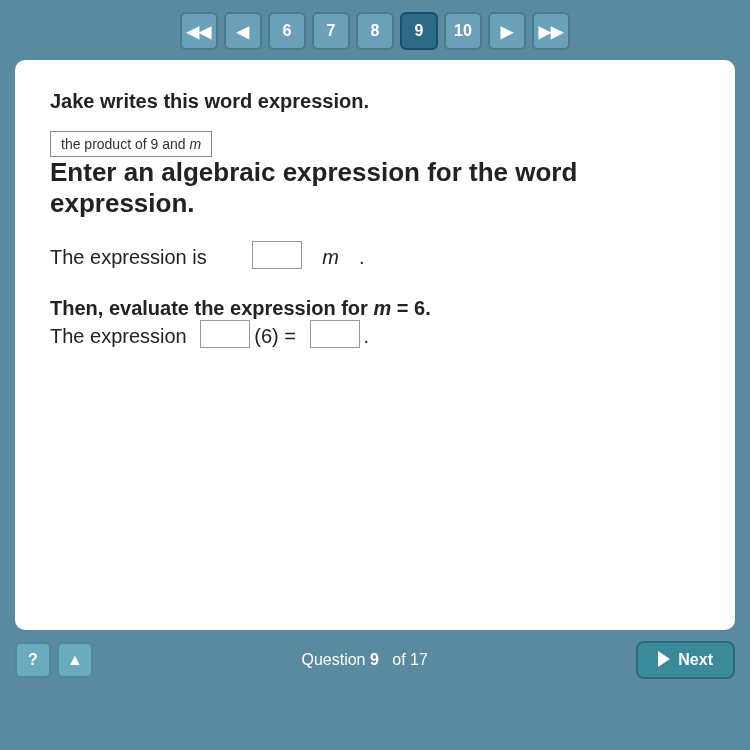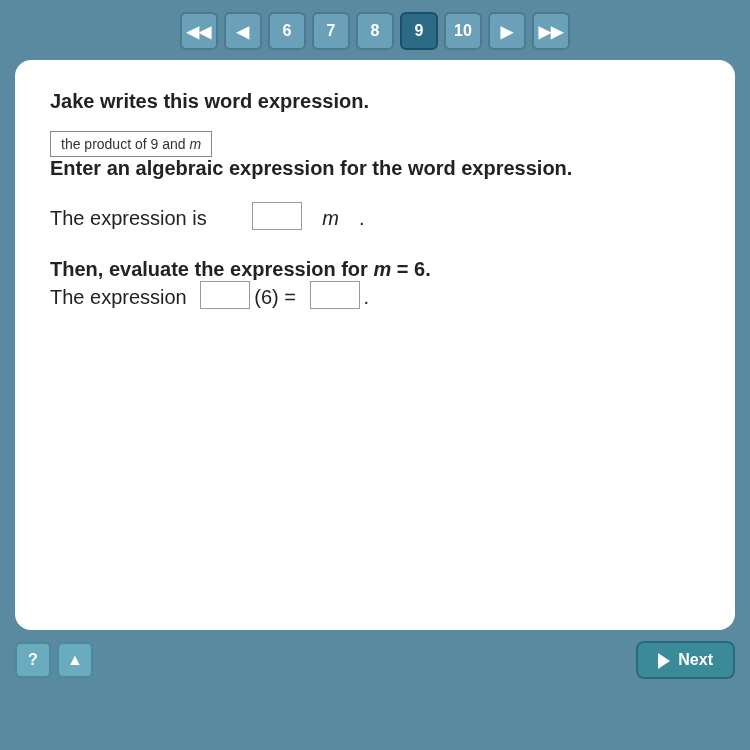--- a/index.html
+++ b/index.html
@@ -58,21 +58,21 @@
     }
 
     .nav-num.active {
       background-color: #2d6a85;
       border-color: #1a4f6a;
     }
 
     
     .content-card {
       background-color: white;
-      border-radius: 16px;
+      border-radius: 10px;
       margin: 0 15px;
       padding: 30px 35px;
       width: 720px;
       flex: 1;
       max-height: 570px;
     }
 
     .problem-title {
       font-size: 20px;
       font-weight: bold;
@@ -87,21 +87,21 @@
       font-size: 14px;
       color: #333;
       background: white;
     }
 
     .word-expression-box em {
       font-style: italic;
     }
 
     .instruction-text {
-      font-size: 20px;
+      font-size: 26px;
       font-weight: bold;
       color: #222;
       margin-bottom: 22px;
     }
 
     .expression-line {
       font-size: 20px;
       color: #222;
       margin-bottom: 28px;
       display: flex;
@@ -185,21 +185,21 @@
     .next-btn {
       background-color: #3a8a9a;
       border: 2px solid #2a6a7a;
       border-radius: 8px;
       color: white;
       font-size: 16px;
       font-weight: bold;
       padding: 8px 20px;
       cursor: pointer;
       display: flex;
-      align-items: flex-end;
+      align-items: flex-start;
       gap: 8px;
     }
 
     .arrow-right {
       display: inline-block;
       width: 0;
       height: 0;
       border-top: 8px solid transparent;
       border-bottom: 8px solid transparent;
       border-left: 12px solid white;
@@ -275,18 +275,24 @@
 <div class="bottom-bar">
   <div class="bottom-left">
     <div class="bottom-icon-btn">
       <span>?</span>
     </div>
     <div class="bottom-icon-btn">
       <span>▲</span>
     </div>
   </div>
 
+  <div class="bottom-center">
+    <span>Question</span>
+    <strong>9</strong>
+    <span>&nbsp;</span>
+    <span>of 17</span>
+  </div>
 
   <button class="next-btn">
     <span class="arrow-right"></span>
     <span>Next</span>
   </button>
 </div>
 
 </body></html>

